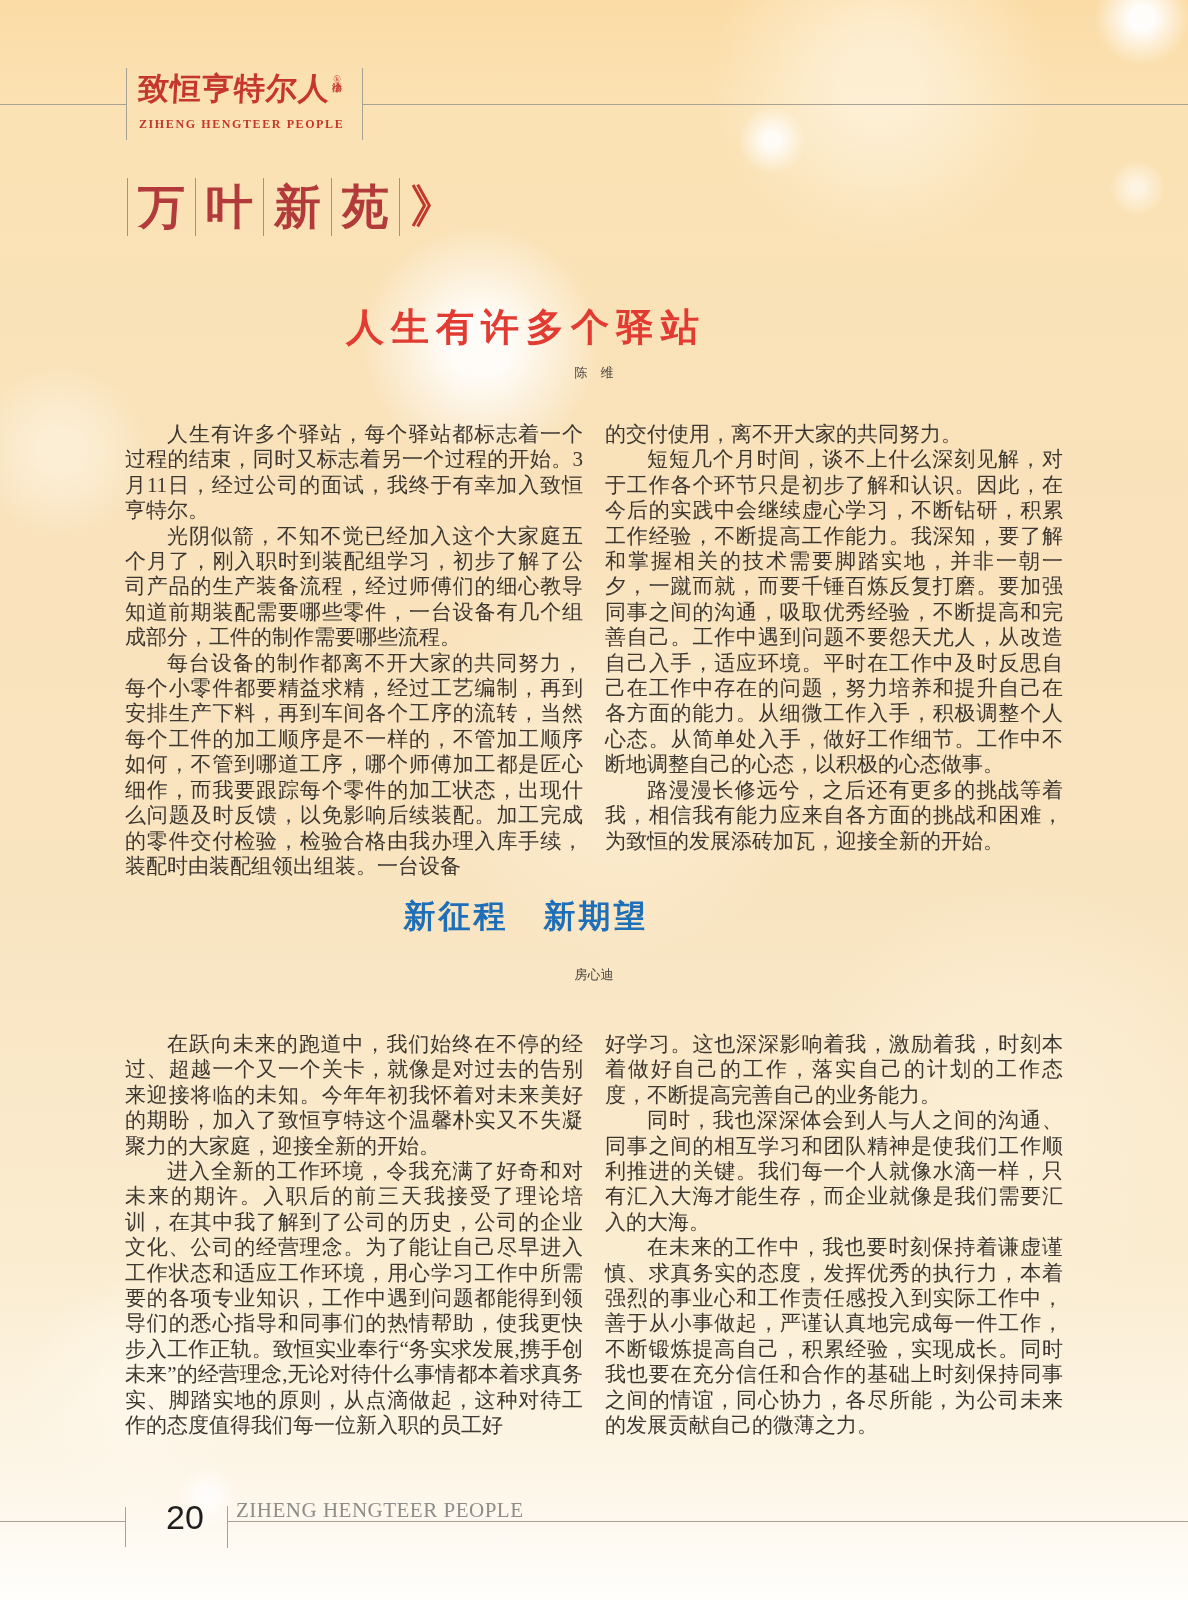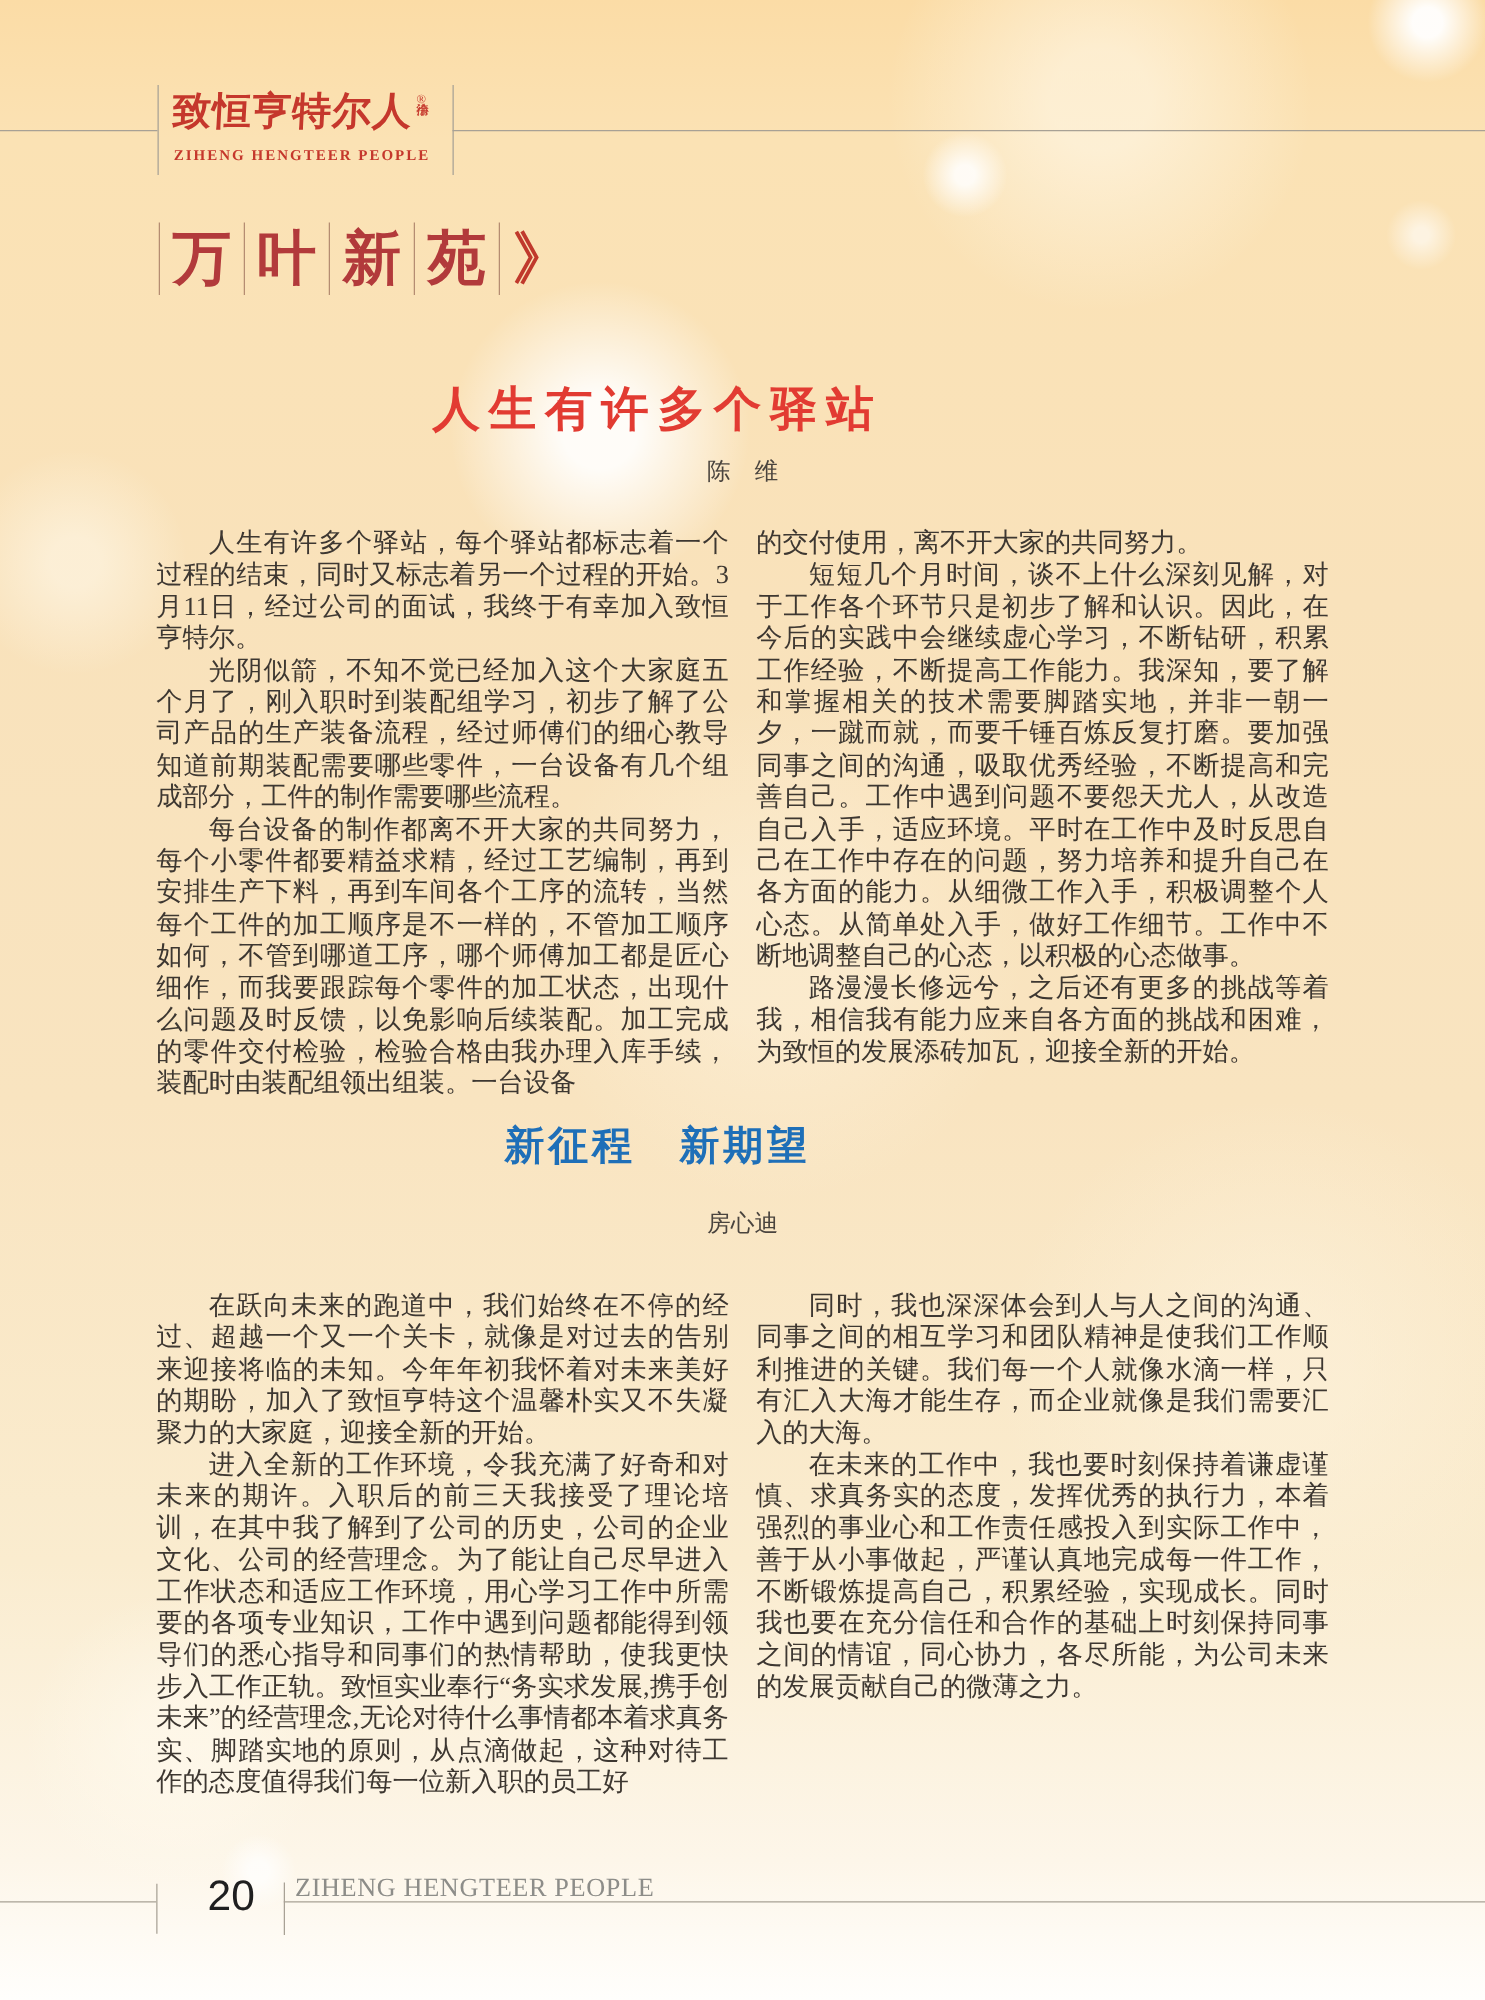--- a/index.html
+++ b/index.html
@@ -60,21 +60,21 @@
   }
   
   .a-title{
     left:0;width:1052px;text-align:center;
     font-weight:bold;font-family:"Liberation Sans",sans-serif;
   }
   .a-title.red{top:302px;font-size:38px;letter-spacing:7px;color:#e23b32;}
   .a-title.blue{top:895px;font-size:32px;letter-spacing:3px;color:#1e6fb8;}
   .a-author{
     left:0;width:1188px;text-align:center;
-    font-family:"Liberation Serif",serif;font-size:19px;color:#4a443e;
+    font-family:"Liberation Serif",serif;font-size:13px;color:#4a443e;
   }
   .a-author.a1{top:364px;}
   .a-author.a2{top:966px;}
   .cols{left:125px;width:938px;display:flex;gap:22px;}
   .cols.c1{top:422px;}
   .cols.c2{top:1032px;}
   .col{width:458px;}
   .col p{
     margin:0;
     font-family:"Liberation Serif",serif;
@@ -142,20 +142,21 @@
 
   <div class="abs a-title blue">新征程　新期望</div>
   <div class="abs a-author a2">房心迪</div>
 
   <div class="abs cols c2">
     <div class="col">
       <p class="indent">在跃向未来的跑道中，我们始终在不停的经过、超越一个又一个关卡，就像是对过去的告别来迎接将临的未知。今年年初我怀着对未来美好的期盼，加入了致恒亨特这个温馨朴实又不失凝聚力的大家庭，迎接全新的开始。</p>
       <p class="indent">进入全新的工作环境，令我充满了好奇和对未来的期许。入职后的前三天我接受了理论培训，在其中我了解到了公司的历史，公司的企业文化、公司的经营理念。为了能让自己尽早进入工作状态和适应工作环境，用心学习工作中所需要的各项专业知识，工作中遇到问题都能得到领导们的悉心指导和同事们的热情帮助，使我更快步入工作正轨。致恒实业奉行“务实求发展,携手创未来”的经营理念,无论对待什么事情都本着求真务实、脚踏实地的原则，从点滴做起，这种对待工作的态度值得我们每一位新入职的员工好</p>
     </div>
     <div class="col">
+      <p>好学习。这也深深影响着我，激励着我，时刻本着做好自己的工作，落实自己的计划的工作态度，不断提高完善自己的业务能力。</p>
       <p class="indent">同时，我也深深体会到人与人之间的沟通、同事之间的相互学习和团队精神是使我们工作顺利推进的关键。我们每一个人就像水滴一样，只有汇入大海才能生存，而企业就像是我们需要汇入的大海。</p>
       <p class="indent">在未来的工作中，我也要时刻保持着谦虚谨慎、求真务实的态度，发挥优秀的执行力，本着强烈的事业心和工作责任感投入到实际工作中，善于从小事做起，严谨认真地完成每一件工作，不断锻炼提高自己，积累经验，实现成长。同时我也要在充分信任和合作的基础上时刻保持同事之间的情谊，同心协力，各尽所能，为公司未来的发展贡献自己的微薄之力。</p>
     </div>
   </div>
 
   <div class="abs rule ftr-rule-left"></div>
   <div class="abs rule ftr-tick-1"></div>
   <div class="abs ftr-page-number">20</div>
   <div class="abs rule ftr-tick-2"></div>
   <div class="abs ftr-brand">ZIHENG HENGTEER PEOPLE</div>

